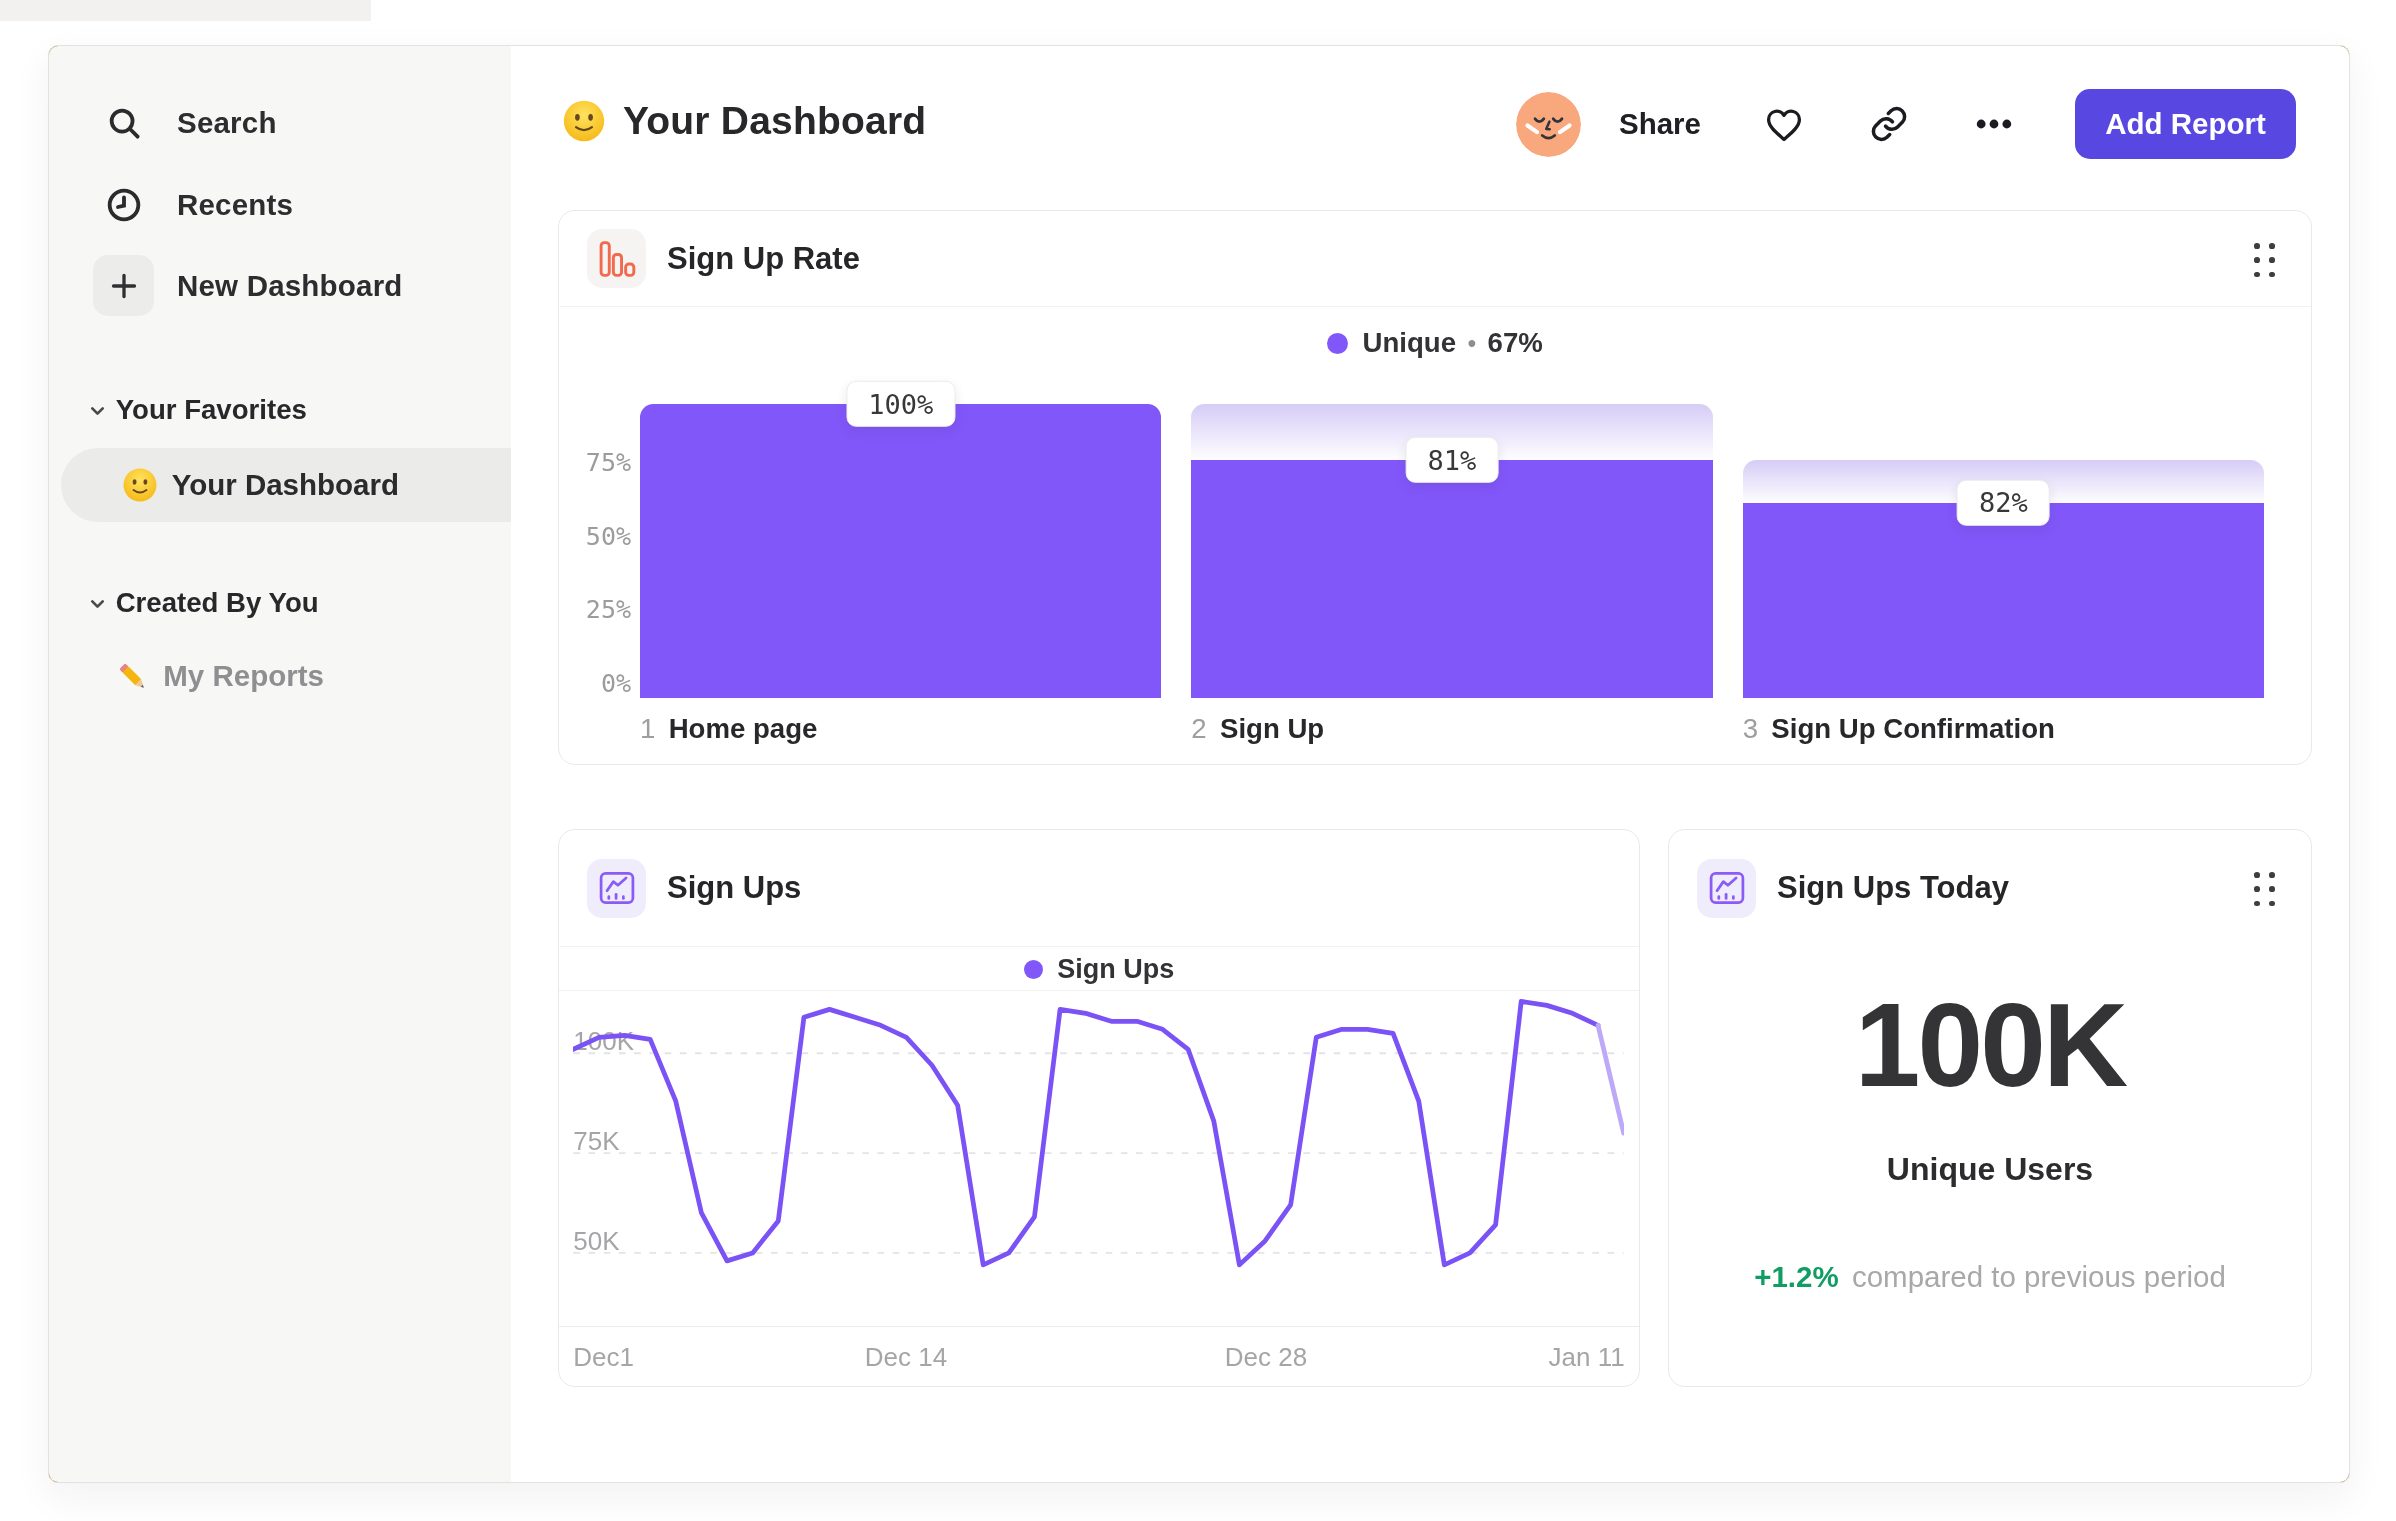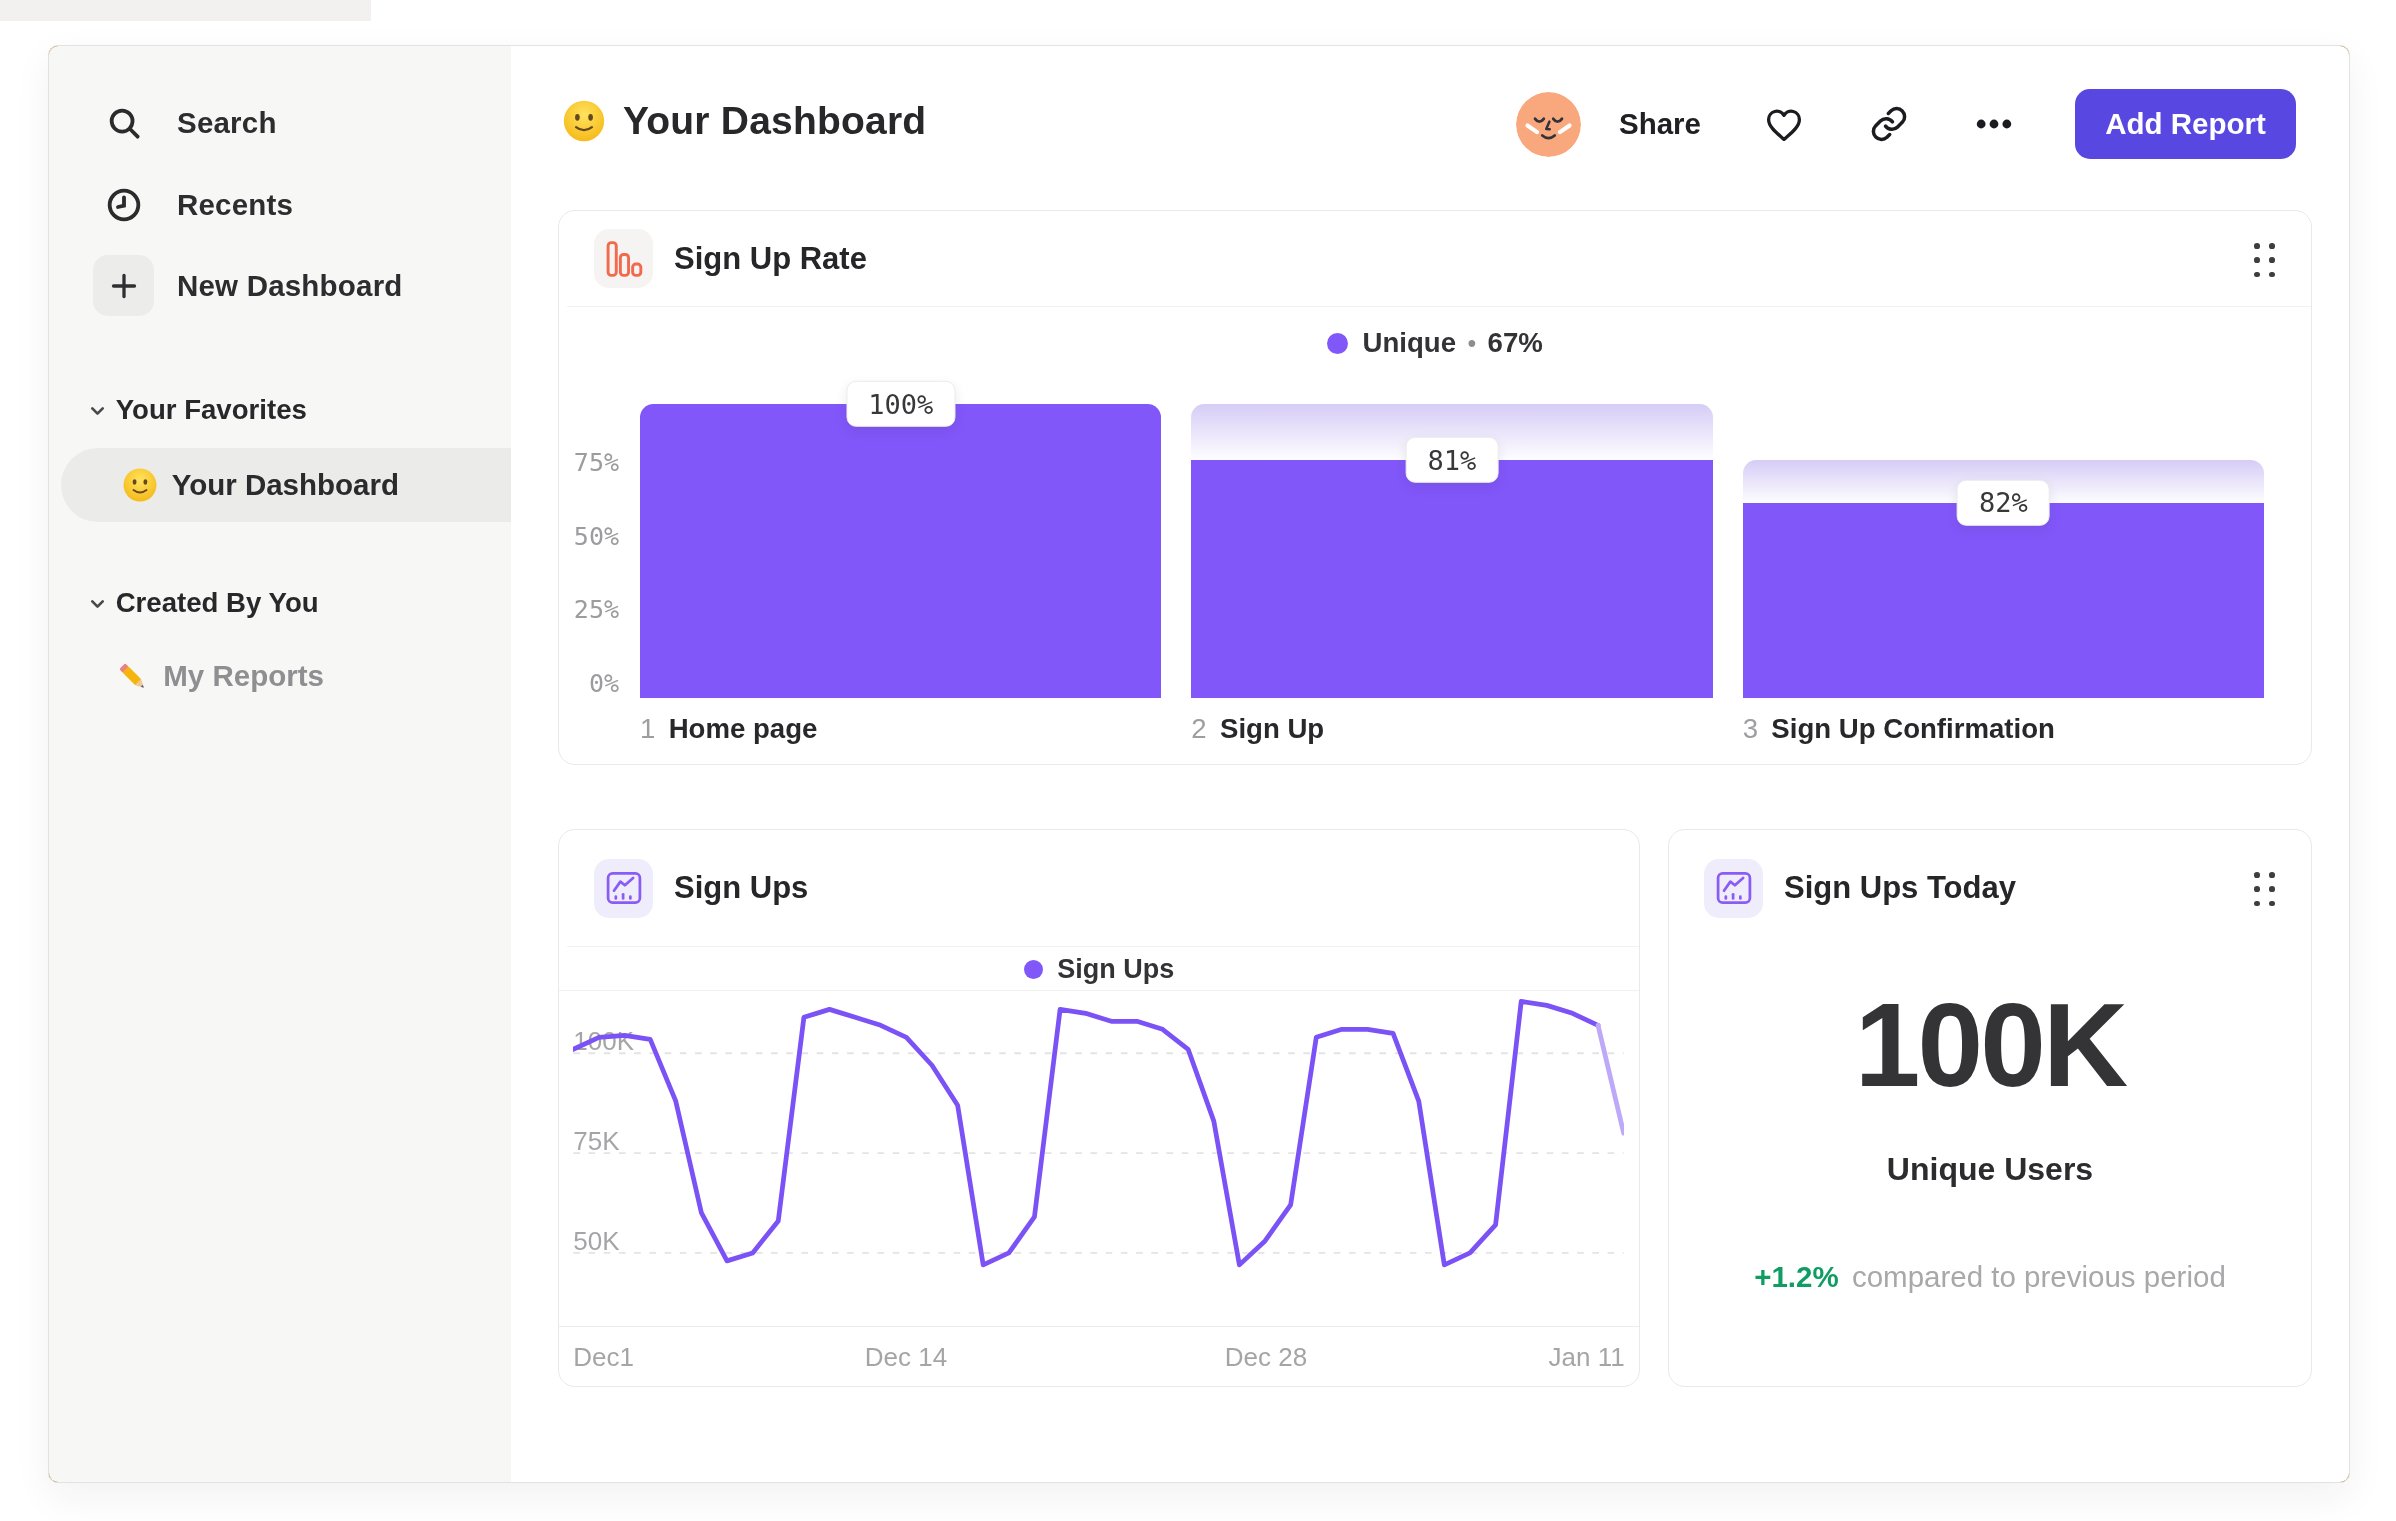--- a/index.html
+++ b/index.html
@@ -34,39 +34,39 @@
   .page-title{margin-left:17px;font-size:39px;font-weight:700;color:#28282b;letter-spacing:0.2px;}
   .head-controls{position:absolute;right:53px;top:43px;height:70px;display:flex;align-items:center;}
   .avatar{width:65px;height:65px;border-radius:50%;overflow:hidden;cursor:pointer;flex:0 0 auto;}
   .share-btn{margin-left:38px;font-size:29.5px;font-weight:600;color:#202024;cursor:pointer;}
   .icon-btn{margin-left:61px;width:44px;height:44px;display:flex;align-items:center;justify-content:center;cursor:pointer;}
   .add-report{margin-left:59px;width:221px;height:70px;border:none;border-radius:15px;background:#5847e0;
     color:#fff;font-size:29.5px;font-weight:600;font-family:inherit;cursor:pointer;display:flex;align-items:center;justify-content:center;}
 
   
   .card{position:absolute;background:#fff;border:1.9px solid #e9e9e8;border-radius:17px;}
-  .card-head{position:absolute;left:8px;top:0;right:0;display:flex;align-items:center;padding:0 27px;}
+  .card-head{position:absolute;left:1px;top:0;right:0;display:flex;align-items:center;padding:0 27px;}
   .card-icon{width:59px;height:59px;border-radius:15px;display:flex;align-items:center;justify-content:center;flex:0 0 auto;}
   .card-icon.gray{background:#f5f4f2;}
   .card-icon.lavender{background:#efecfc;}
   .card-title{margin-left:21px;font-size:31px;font-weight:700;color:#262629;}
   .drag-handle{position:absolute;right:36px;display:grid;grid-template-columns:5.7px 5.7px;grid-auto-rows:5.7px;column-gap:9.5px;row-gap:8.6px;cursor:grab;}
   .drag-handle i{width:5.7px;height:5.7px;border-radius:50%;background:#3d3d42;}
 
   .legend{display:flex;align-items:center;justify-content:center;}
   .legend-dot{width:21px;height:21px;border-radius:50%;background:#8257fa;}
   .legend-name{margin-left:14.3px;font-size:27.6px;font-weight:600;color:#333336;}
   .legend-sep{margin:0 11.4px;font-size:25px;color:#8d8d90;}
   .legend-value{font-size:27.6px;font-weight:600;color:#333336;}
 
   
   #funnel-card{left:47px;top:164px;width:1752px;height:553px;}
   #funnel-card .card-head{height:95px;border-bottom:1.9px solid #f1f1f0;}
   #funnel-card .legend{position:absolute;left:0;right:0;top:112px;height:40px;}
-  .funnel-axis{position:absolute;left:0;top:193px;width:60px;height:294px;}
+  .funnel-axis{position:absolute;left:12px;top:193px;width:60px;height:294px;}
   .ftick{position:absolute;right:0;font-family:"DejaVu Sans Mono",monospace;font-size:25px;color:#9c9c9f;}
   .funnel-cols{position:absolute;left:81px;right:47px;top:193px;height:294px;display:flex;gap:30px;}
   .fcol{position:relative;flex:1;}
   .fgrad{position:absolute;left:0;right:0;border-radius:13.3px 13.3px 0 0;
          background:linear-gradient(180deg,#d6ccf6 0%, rgba(250,249,255,0.25) 100%);}
   .fsolid{position:absolute;left:0;right:0;bottom:0;background:#8257fa;}
   .fsolid.frounded{border-radius:13.3px 13.3px 0 0;}
   .ftip{position:absolute;left:50%;transform:translate(-50%,-50%);background:#fff;border:1.9px solid #ececeb;
         border-radius:9.5px;box-shadow:0 4.8px 11.4px rgba(40,40,60,.10);padding:6.7px 21px;
         font-family:"DejaVu Sans Mono",monospace;font-size:27px;color:#38383b;white-space:nowrap;z-index:3;}

